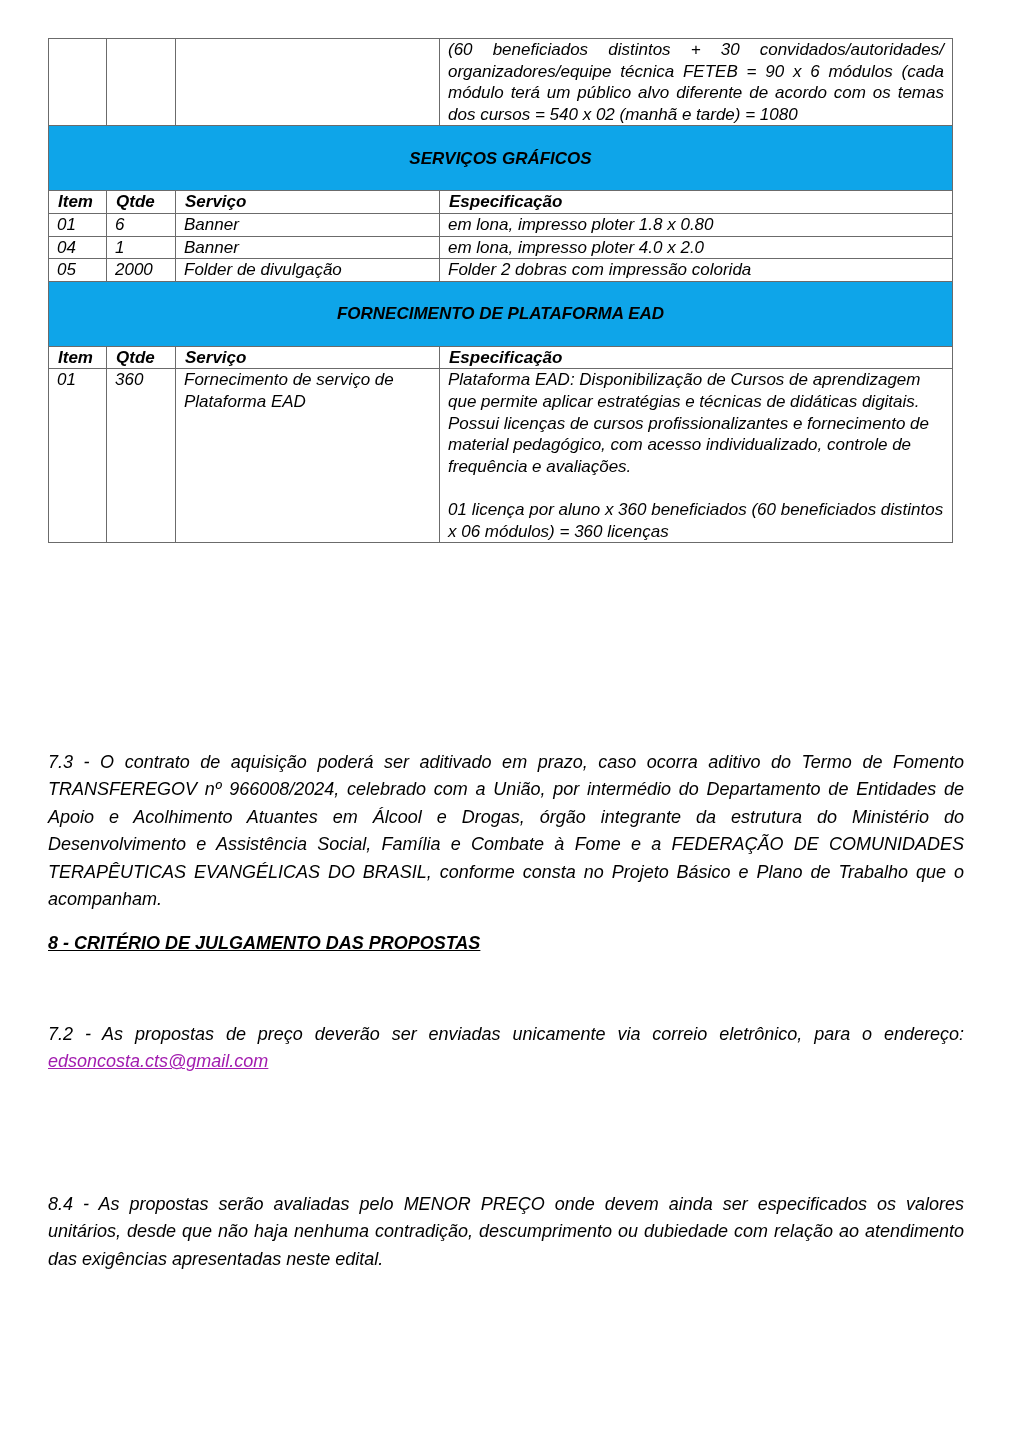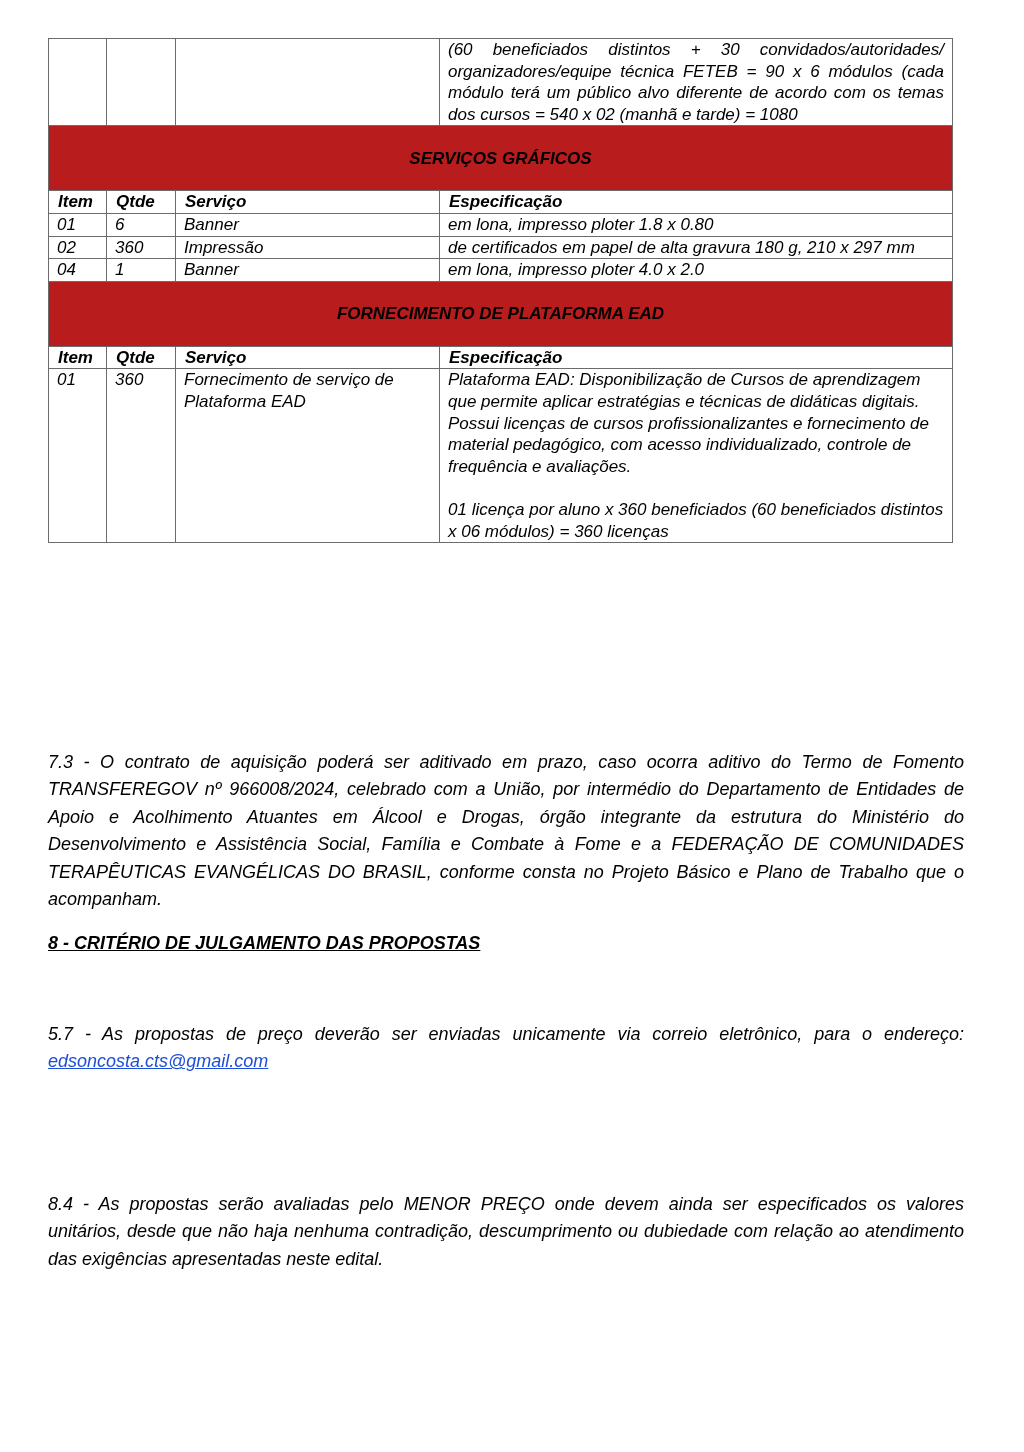--- a/index.html
+++ b/index.html
@@ -11,31 +11,31 @@
                border-collapse: collapse; table-layout: fixed;
                font-family: "Liberation Sans", sans-serif; font-size: 17px; line-height: 21.6px; }
   table.spec td { border: 1.5px solid #6b6b6b; padding: 0 8px; vertical-align: top; }
   table.spec col.c-item { width: 58px; }
   table.spec col.c-qtde { width: 69px; }
   table.spec col.c-serv { width: 264px; }
   table.spec col.c-espec { width: 513px; }
   td.center { text-align: left; }
   td.justify { text-align: justify; text-align-last: left; }
   tr.first td { height: 86px; }
-  tr.section td { background: #b91c1c; text-align: center; font-weight: bold; height: 64px; vertical-align: middle; }
+  tr.section td { background: #0ea5e9; text-align: center; font-weight: bold; height: 64px; vertical-align: middle; }
   tr.hdr td { font-weight: bold; padding-left: 9px; }
   tr.hdr td.left { text-align: left; }
   .spacer { display: block; height: 21.6px; }
 
   .body-text { position: absolute; left: 48px; width: 916px;
                font-family: "Liberation Sans", sans-serif; font-size: 18px; line-height: 27.4px;
                text-align: justify; margin: 0; }
   .heading8 { position: absolute; left: 48px; top: 930px; font-weight: bold; font-size: 18px;
               text-decoration: underline; margin: 0; line-height: 27px; }
-  .email { text-decoration: underline; color: #1d4ed8; }
+  .email { text-decoration: underline; color: #a21caf; }
 </style>
 </head>
 <body>
 
 <div class="page">
 
   <table class="spec">
     <colgroup>
       <col class="c-item">
         <col class="c-qtde">
@@ -59,30 +59,30 @@
         <td class="center">Serviço</td>
         <td class="center">Especificação</td>
       </tr>
       <tr>
         <td>01</td>
         <td class="center">6</td>
         <td>Banner</td>
         <td>em lona, impresso ploter 1.8 x 0.80</td>
       </tr>
       <tr>
-        <td>02</td>
-        <td class="center">360</td>
-        <td>Impressão</td>
-        <td>de certificados em papel de alta gravura 180 g, 210 x 297 mm</td>
-      </tr>
-      <tr>
         <td>04</td>
         <td class="center">1</td>
         <td>Banner</td>
         <td>em lona, impresso ploter 4.0 x 2.0</td>
+      </tr>
+      <tr>
+        <td>05</td>
+        <td class="center">2000</td>
+        <td>Folder de divulgação</td>
+        <td>Folder 2 dobras com impressão colorida</td>
       </tr>
 
       <tr class="section">
         <td colspan="4">FORNECIMENTO DE PLATAFORMA EAD</td>
       </tr>
       <tr class="hdr">
         <td class="left">Item</td>
         <td class="center">Qtde</td>
         <td class="center">Serviço</td>
         <td class="center">Especificação</td>
@@ -99,19 +99,19 @@
       </tr>
     </tbody>
   </table>
 
   <p class="body-text" style="top:749px;">7.3 - O contrato de aquisição poderá ser aditivado em prazo, caso ocorra aditivo do Termo de Fomento TRANSFEREGOV nº 966008/2024, celebrado com a União, por intermédio do Departamento de Entidades de Apoio e Acolhimento Atuantes em Álcool e Drogas, órgão integrante da estrutura do Ministério do Desenvolvimento e Assistência Social, Família e Combate à Fome e a FEDERAÇÃO DE COMUNIDADES TERAPÊUTICAS EVANGÉLICAS DO BRASIL, conforme consta no Projeto Básico e Plano de Trabalho que o acompanham.</p>
 
   <p class="heading8">8 - CRITÉRIO DE JULGAMENTO DAS PROPOSTAS</p>
 
 
   <p class="body-text" style="top:1021px;">
-    <span>5.7 - As propostas de preço deverão ser enviadas unicamente via correio eletrônico, para o endereço:</span>
+    <span>7.2 - As propostas de preço deverão ser enviadas unicamente via correio eletrônico, para o endereço:</span>
     <a class="email">edsoncosta.cts@gmail.com</a>
   </p>
 
   <p class="body-text" style="top:1191px;">8.4 - As propostas serão avaliadas pelo MENOR PREÇO onde devem ainda ser especificados os valores unitários, desde que não haja nenhuma contradição, descumprimento ou dubiedade com relação ao atendimento das exigências apresentadas neste edital.</p>
 
 </div>
 
 </body></html>

